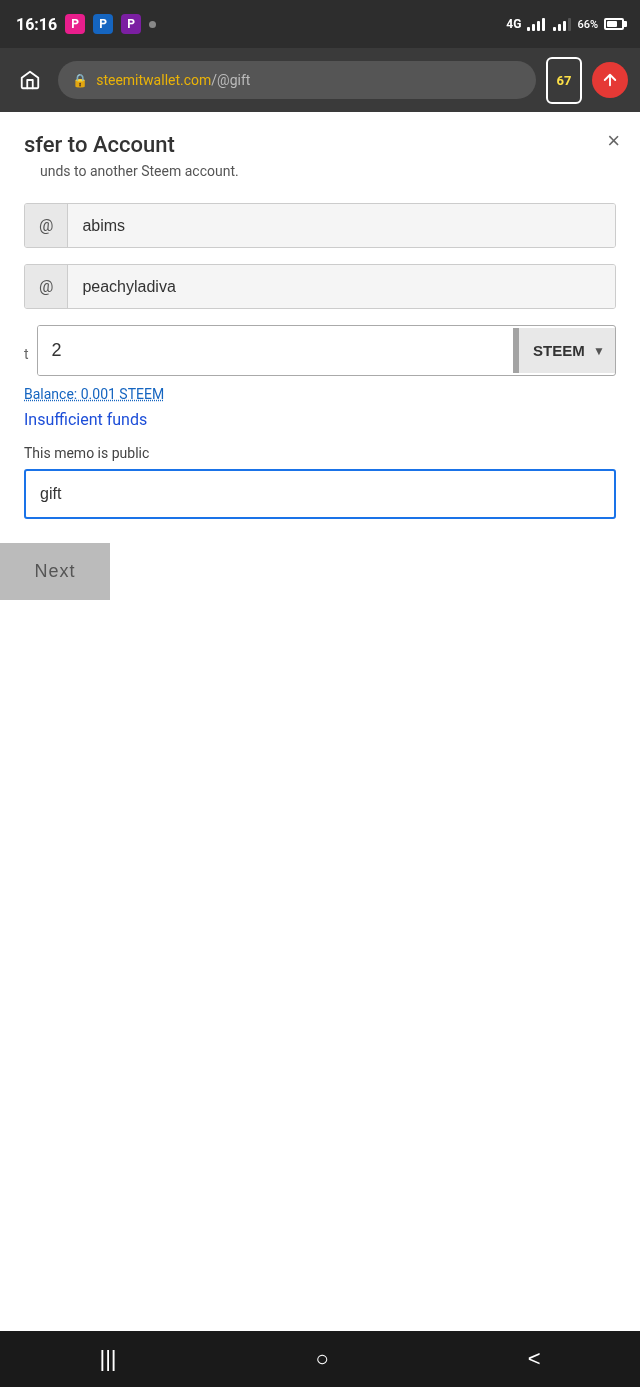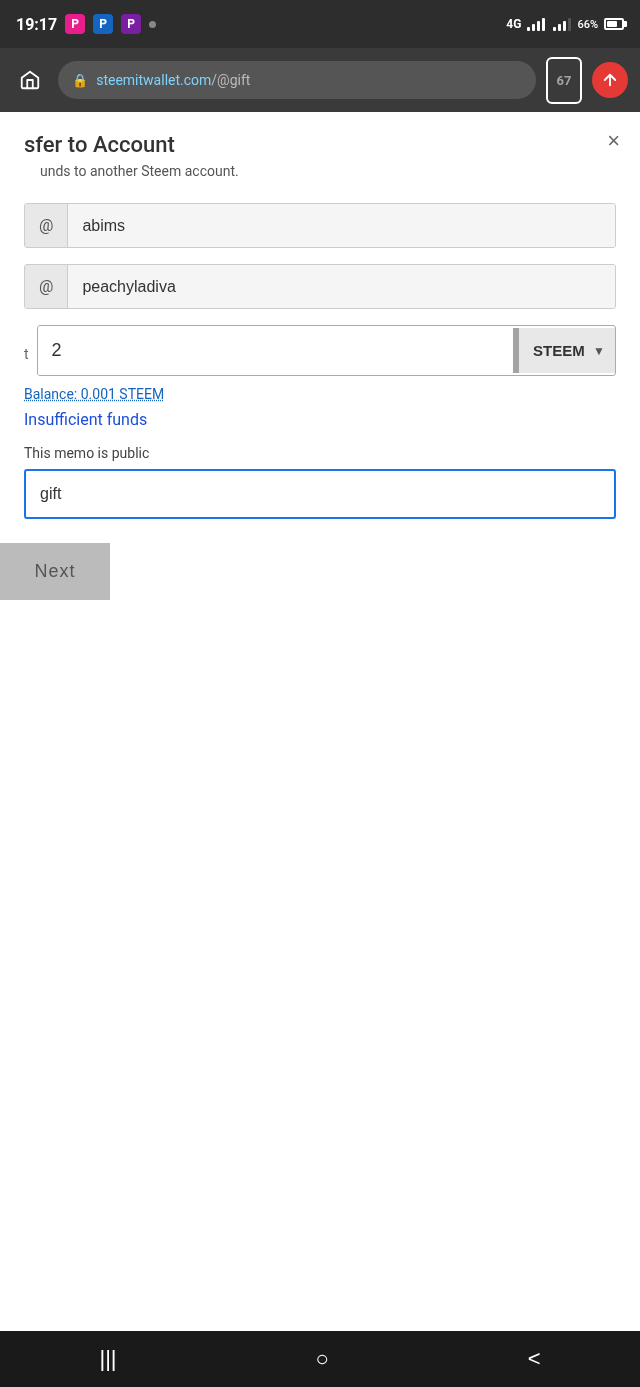--- a/index.html
+++ b/index.html
@@ -120,27 +120,27 @@
       gap: 8px;
     }
     .lock-icon {
       color: #aaa;
       font-size: 13px;
     }
     .address-text {
       color: #fff;
       font-size: 14px;
     }
-    .address-text .domain { color: #7dd3fc; }
+    .address-text .domain { color: #eab308; }
     .address-text .path { color: #bbb; }
     .tab-count-btn {
       width: 36px; height: 47px;
       border: 2px solid #fff;
       border-radius: 6px;
-      color: #a3a3a3;
+      color: #fde047;
       font-size: 13px;
       font-weight: bold;
       display: flex; align-items: center; justify-content: center;
       cursor: pointer;
     }
     .upload-btn {
       width: 36px; height: 36px;
       background: #e53935;
       border-radius: 50%;
       display: flex; align-items: center; justify-content: center;
@@ -316,21 +316,21 @@
       font-size: 22px;
       cursor: pointer;
       padding: 8px 20px;
     }
   </style>
 </head>
 <body>
 
 <div class="status-bar">
   <div class="status-left">
-    <span class="status-time">19:17</span>
+    <span class="status-time">16:16</span>
     <span class="p-icon p-icon-pink">P</span>
     <span class="p-icon p-icon-blue">P</span>
     <span class="p-icon p-icon-purple">P</span>
     <span class="status-dot"></span>
   </div>
   <div class="status-right">
     <span style="font-size:12px;font-weight:bold;">4G</span>
     <div class="signal-bars">
       <div class="bar" style="height:4px;"></div>
       <div class="bar" style="height:7px;"></div>

